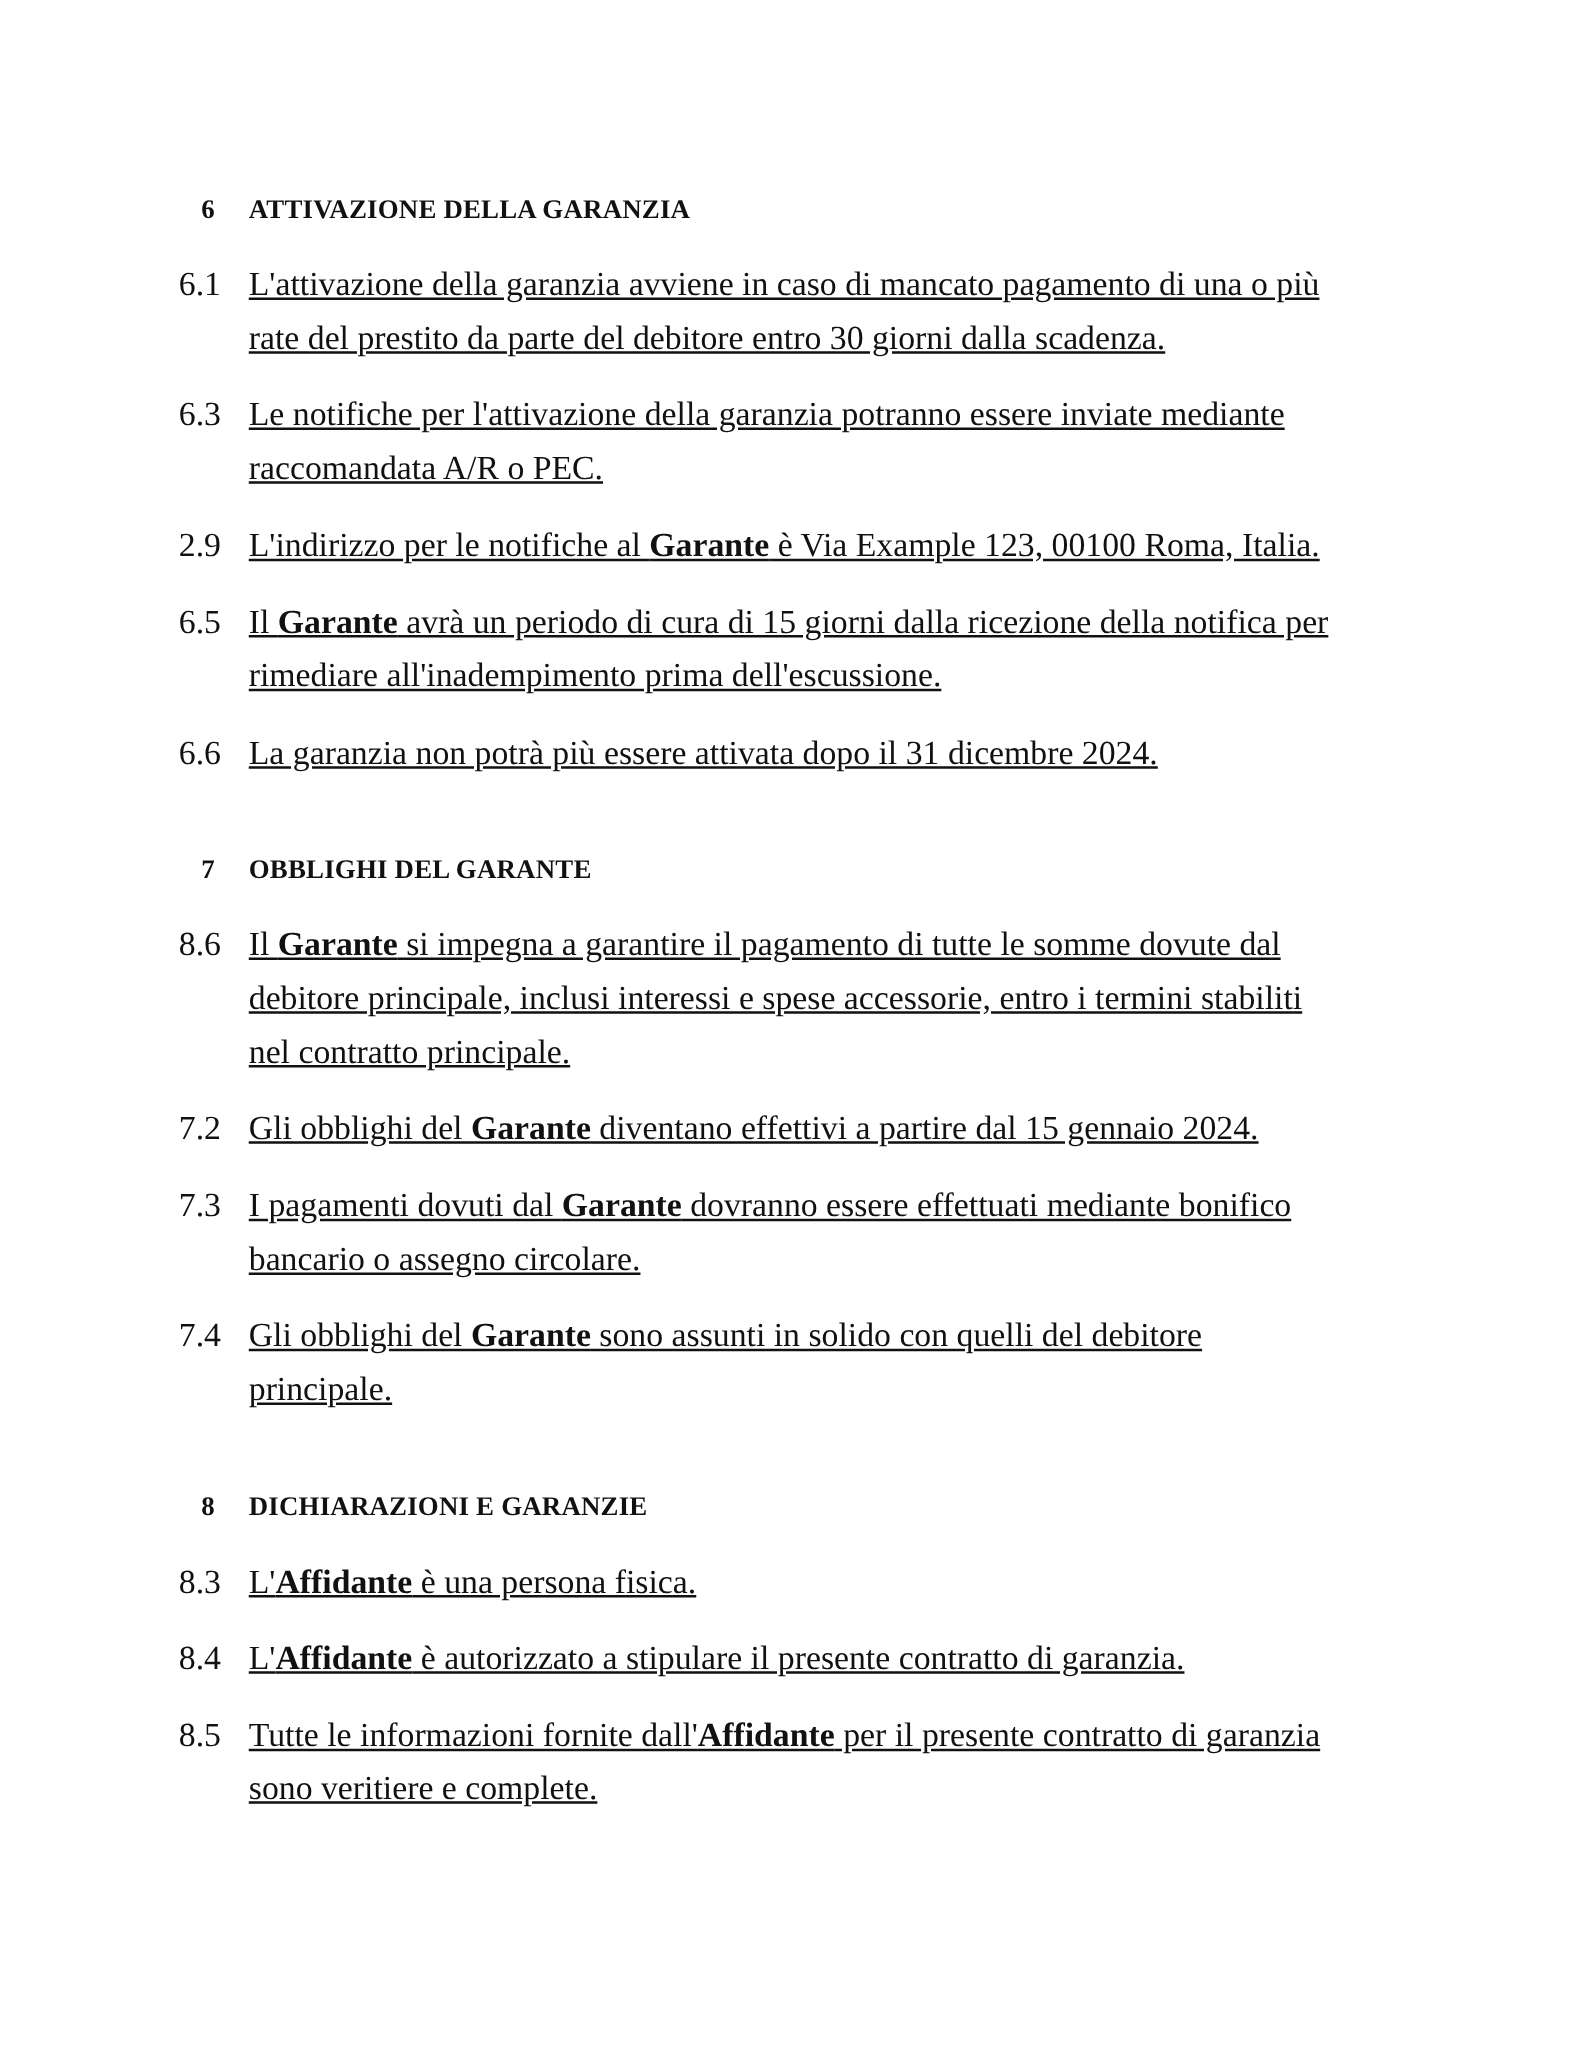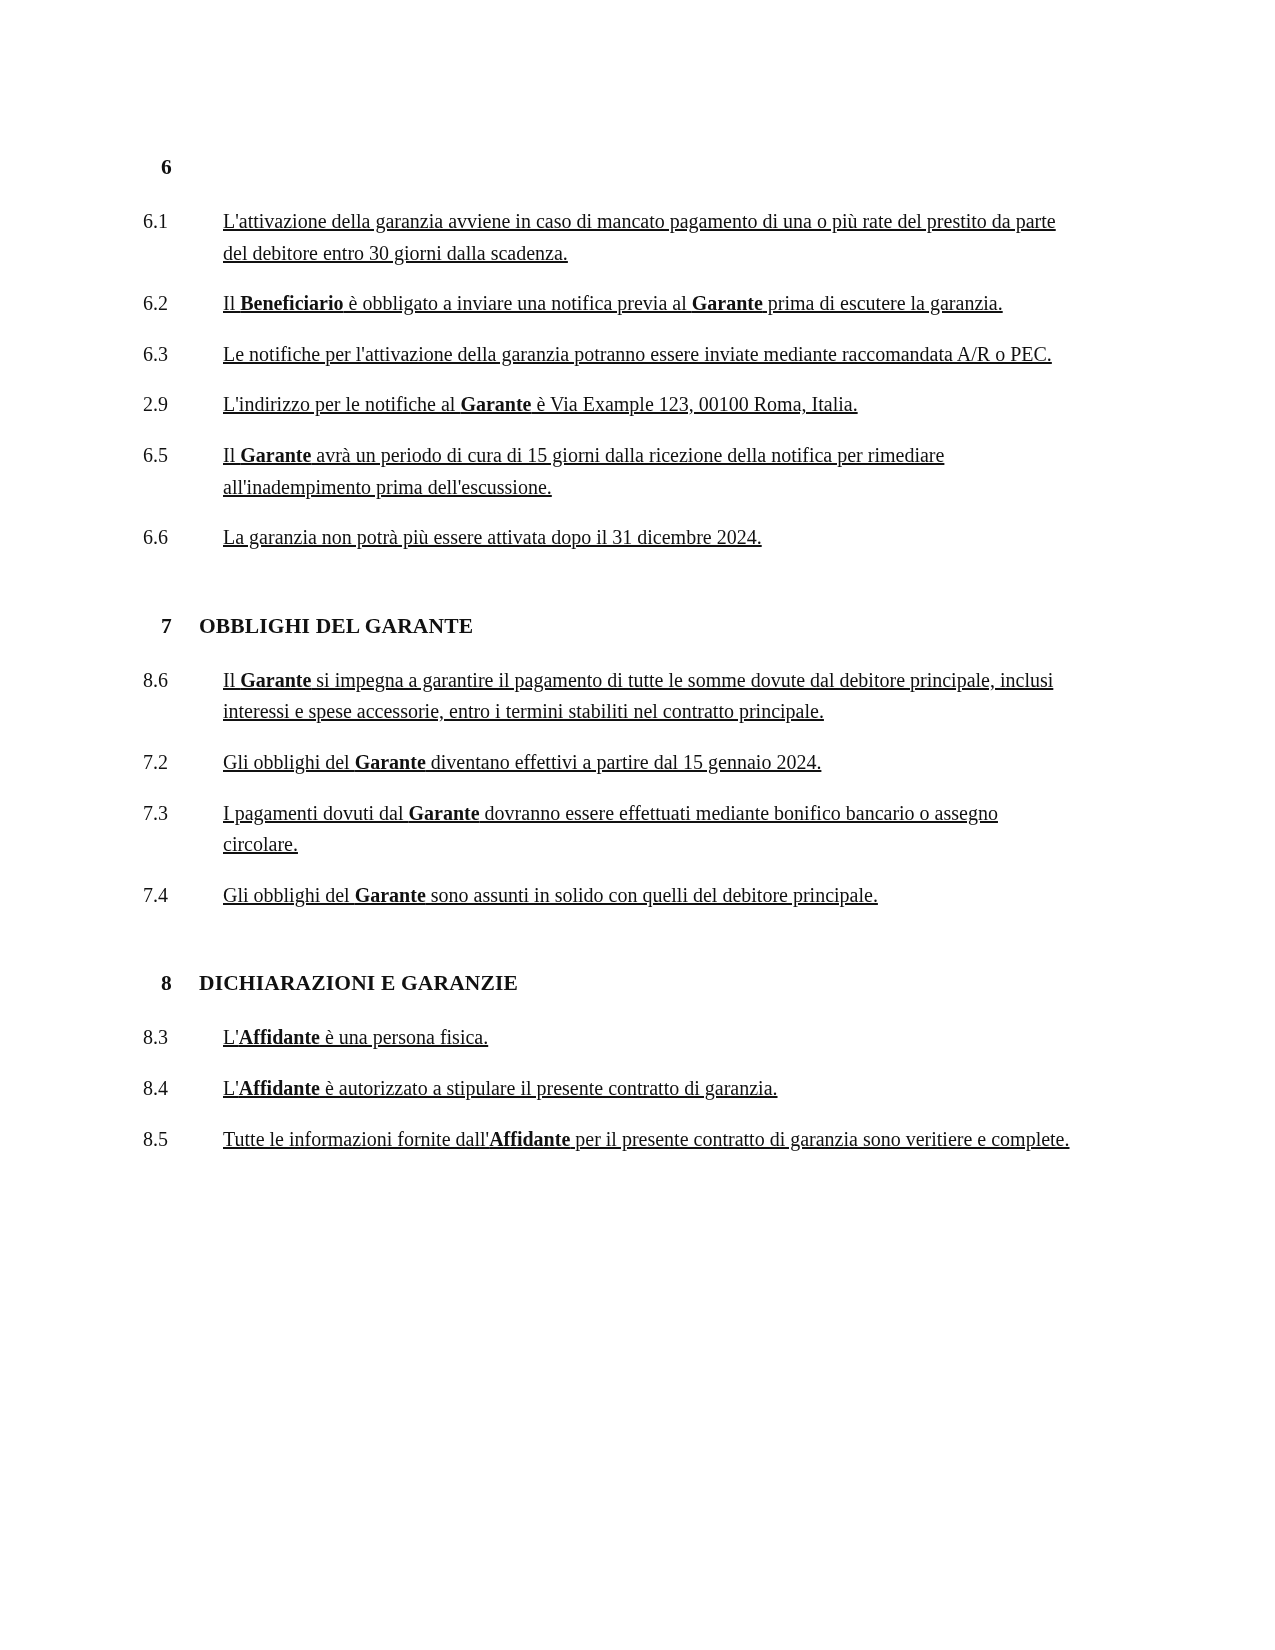--- a/index.html
+++ b/index.html
@@ -48,24 +48,23 @@
     font-weight: bold;
   }
   .section-heading .sec-title {
     font-weight: bold;
   }
 
   
   .clause {
     display: flex;
     align-items: baseline;
-    font-size: 20px;
+    font-size: 27px;
     line-height: 1.58;
     margin-bottom: 19px;
-    gap: 24px;
   }
   .clause:last-child {
     margin-bottom: 0;
   }
   .clause .clause-num {
     width: 56px;
     flex: 0 0 56px;
     font-weight: normal;
   }
   .clause .clause-text {
@@ -79,28 +78,25 @@
   }
 </style>
 </head>
 <body>
 
 <div class="page">
   <div class="doc-body" id="doc-body">
       <div class="section">
         <div class="section-heading">
           <span class="sec-num">6</span>
+          <span class="sec-title">ATTIVAZIONE DELLA GARANZIA</span>
         </div>
         <div class="clause">
           <span class="clause-num">6.1</span>
           <span class="clause-text">L'attivazione della garanzia avviene in caso di mancato pagamento di una o più rate del prestito da parte del debitore entro 30 giorni dalla scadenza.</span>
-        </div>
-        <div class="clause">
-          <span class="clause-num">6.2</span>
-          <span class="clause-text">Il <b>Beneficiario</b> è obbligato a inviare una notifica previa al <b>Garante</b> prima di escutere la garanzia.</span>
         </div>
         <div class="clause">
           <span class="clause-num">6.3</span>
           <span class="clause-text">Le notifiche per l'attivazione della garanzia potranno essere inviate mediante raccomandata A/R o PEC.</span>
         </div>
         <div class="clause">
           <span class="clause-num">2.9</span>
           <span class="clause-text">L'indirizzo per le notifiche al <b>Garante</b> è Via Example 123, 00100 Roma, Italia.</span>
         </div>
         <div class="clause">

